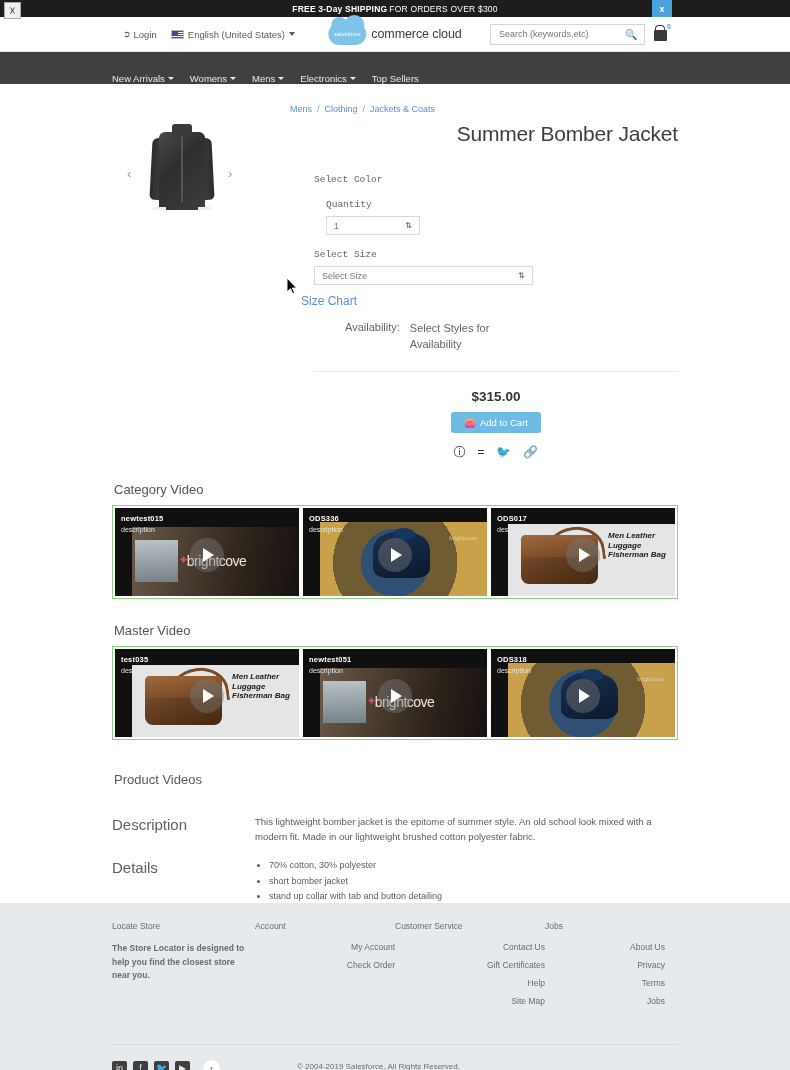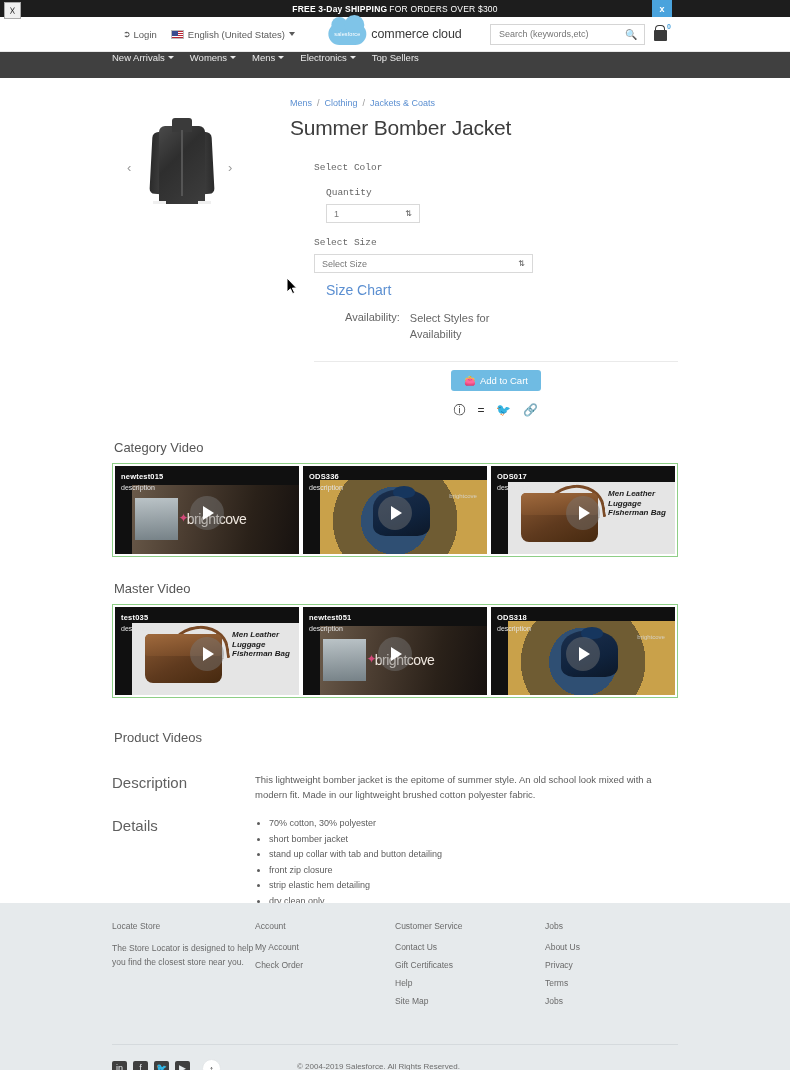--- a/index.html
+++ b/index.html
@@ -94,21 +94,21 @@
   .cart-bag::before {
     content: ""; position: absolute; width: 8px; height: 6px; border: 1.5px solid #3a3a3a;
     border-bottom: none; border-radius: 4px 4px 0 0; left: 1px; top: -5px;
   }
   .cart-badge {
     position: absolute; right: -4px; top: -4px; color: #4aa3dd; font-size: 7px; font-weight: bold;
   }
 
   
   .main-nav {
-    height: 26px; background: #404040; display: flex; align-items: flex-start;
+    height: 32px; background: #404040; display: flex; align-items: flex-end;
   }
   .nav-items { margin-left: 112px; display: flex; align-items: center; gap: 16px; }
   .nav-item {
     color: #e9e9e9; font-size: 9.5px; display: flex; align-items: center; gap: 3px; cursor: pointer;
   }
   .nav-caret {
     width:0;height:0;border-left:3px solid transparent;border-right:3px solid transparent;border-top:3.5px solid #e9e9e9;
   }
 
   
@@ -152,22 +152,23 @@
     position: absolute; top: 62px; color: #9a9a9a; font-size: 13px; cursor: pointer; user-select:none;
   }
   .arrow-prev { left: 15px; }
   .arrow-next { left: 116px; }
 
   .pdp-right { flex: 1; padding-left: 8px; }
   .breadcrumb { font-size: 9px; color: #5b8fd1; display: flex; gap: 5px; }
   .breadcrumb .sep { color: #999; }
   .breadcrumb a { color: #5b8fd1; text-decoration: none; cursor: pointer; }
   .prod-title {
-    font-size: 21px; color: #3d3d3d; font-weight: normal; margin: 8px 0 22px 0;
+    font-size: 21px; color: #3d3d3d; font-weight: normal; margin: 8px 0 28px 0;
     letter-spacing: -.2px;
+    text-align: right;
   }
   .item-row {
     display: flex; justify-content: space-between; align-items: center;
     border-top: 1px solid #eaeaea; border-bottom: 1px solid #eaeaea;
     padding: 6px 0 7px 0; margin-bottom: 14px;
   }
   .item-no { font-size: 8.5px; color: #b6b6b6; }
   .stars { color: #2f3640; font-size: 9px; letter-spacing: 2px; }
 
   .field-label { font-size: 9.5px; color: #666; margin-bottom: 6px; font-family: Liberation Mono, monospace; }
@@ -176,21 +177,21 @@
   .select-ctl {
     border: 1px solid #d9d9d9; background: #fff; height: 19px;
     display: flex; align-items: center; padding: 0 7px;
     font-size: 9px; color: #777; position: relative; cursor: pointer;
   }
   .select-ctl .spin { margin-left: auto; font-size: 8px; color: #555; }
   .qty-select { width: 94px; }
   .size-block { margin-left: 24px; }
   .size-select { width: 219px; }
   .size-chart {
-    margin-left: 36px; margin-top: 9px; font-size: 14px; color: #5b8fd1; cursor: pointer;
+    margin-left: 11px; margin-top: 9px; font-size: 12px; color: #5b8fd1; cursor: pointer;
   }
   .avail-row {
     display: flex; gap: 10px; margin-top: 13px; margin-left: 55px; font-size: 11px; color: #666;
   }
   .avail-val { width: 80px; line-height: 1.45; }
   .price-sep { border-top: 1px solid #eaeaea; margin: 18px 0 0 24px; }
   .price {
     text-align: center; font-size: 13.5px; color: #333; font-weight: bold;
     margin-top: 17px; padding-left: 24px;
   }
@@ -304,22 +305,22 @@
     position: absolute; left: 0; right: 0; top: 903px; bottom: 0;
     background: #e6eaec; padding-top: 18px;
   }
   .footer-cols { width: 566px; margin: 0 auto; display: flex; }
   .fcol { font-size: 8.5px; color: #6a6a6a; }
   .fcol.c1 { width: 143px; }
   .fcol.c2 { width: 140px; }
   .fcol.c3 { width: 150px; }
   .fcol.c4 { width: 120px; }
   .fcol h4 { font-size: 8.5px; font-weight: normal; color: #6b6b6b; margin: 0 0 11px 0; }
-  .fcol p { margin: 0; line-height: 1.6; color: #6a6a6a; }
-  .fcol ul { list-style: none; margin: 0; padding: 0; }
+  .fcol p { margin: 0; line-height: 1.6; color: #6a6a6a; font-weight: bold; }
+  .fcol ul { list-style: none; margin: 0; padding: 0; text-align: right; }
   .fcol li { margin-bottom: 8px; cursor: pointer; color: #6a6a6a; }
 
   .footer-bottom {
     width: 566px; margin: 30px auto 0 auto; border-top: 1px solid #d5dadd; padding-top: 14px;
     display: flex; align-items: flex-start;
   }
   .social-footer { display: flex; gap: 6px; align-items: center; width: 200px; }
   .sq-ic {
     width: 15px; height: 15px; background: #3f3f3f; color: #e6eaec; border-radius: 2px;
     display: flex; align-items: center; justify-content: center; font-size: 9px; cursor: pointer;
@@ -458,20 +459,21 @@
       </div>
 
       <div class="size-chart">Size Chart</div>
 
       <div class="avail-row">
         <span>Availability:</span>
         <span class="avail-val">Select Styles for Availability</span>
       </div>
 
       <div class="price-sep"></div>
+      <div class="price">$315.00</div>
 
       <div class="atc-wrap">
         <button class="atc">
           <span>👛</span>
           <span>Add to Cart</span>
         </button>
       </div>
 
       <div class="social-row">
         <span class="pin-ic">ⓘ</span>

